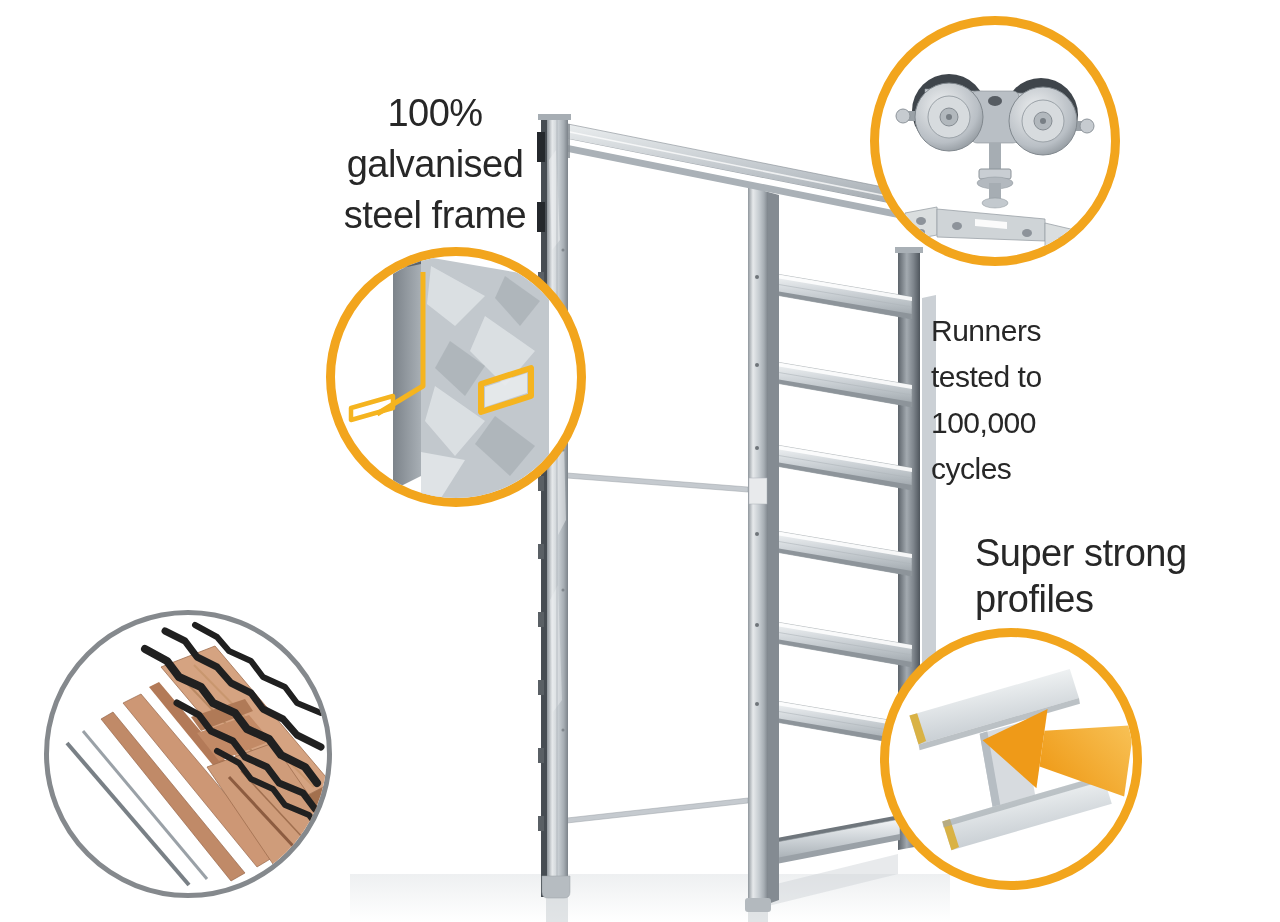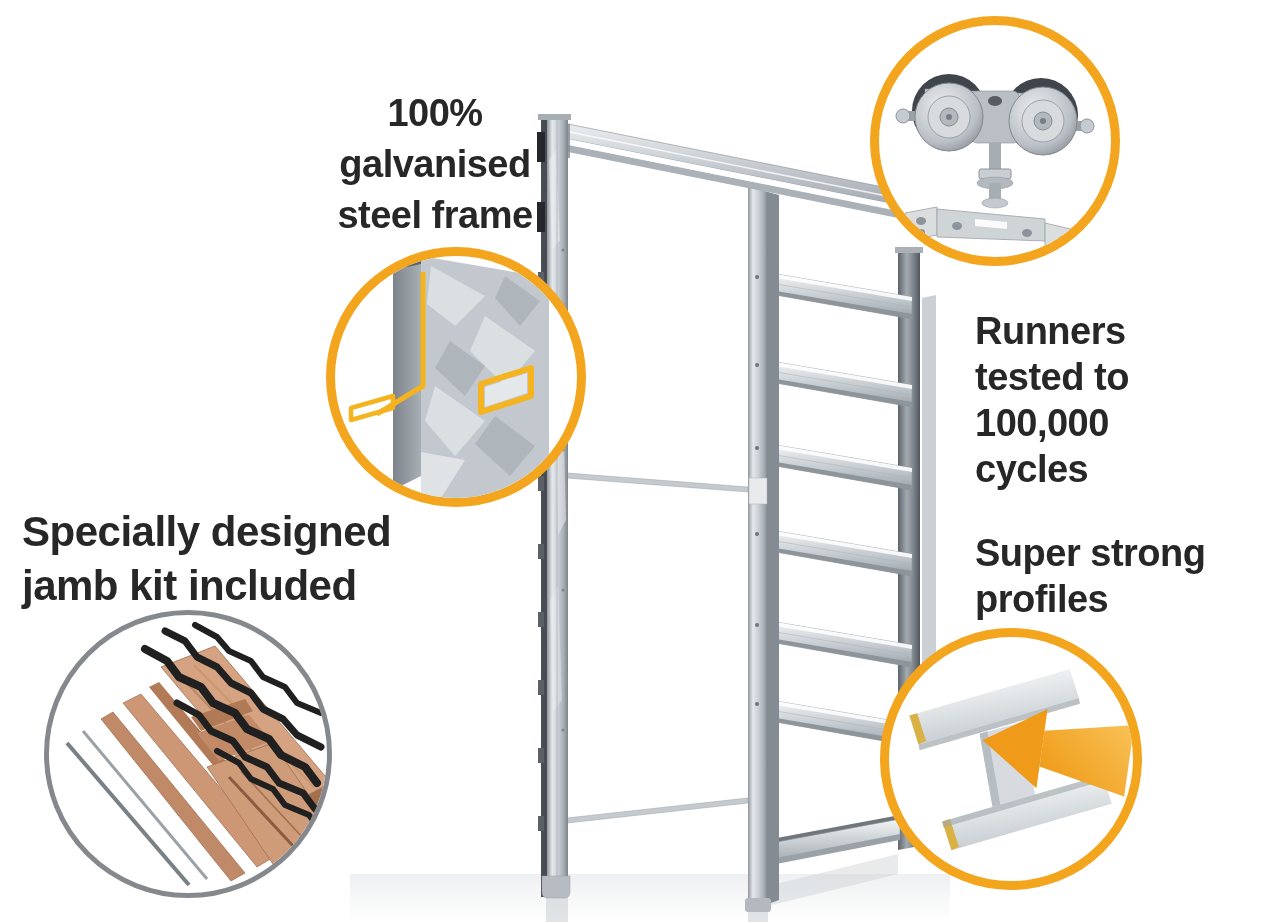--- a/index.html
+++ b/index.html
@@ -1,20 +1,20 @@
 <!DOCTYPE html>
 <html><head>
 <meta charset="utf-8">
 <style>
   html,body{margin:0;padding:0;background:#ffffff;}
   .stage{position:relative;width:1280px;height:922px;background:#ffffff;overflow:hidden;
          font-family:"Liberation Sans",sans-serif;}
-  .label{position:absolute;font-weight:700;color:#272727;white-space:pre-line;letter-spacing:-0.5px;}
+  .label{position:absolute;font-weight:400;color:#272727;white-space:pre-line;letter-spacing:-0.5px;}
   .label-steel{left:300px;top:88px;width:270px;font-size:38px;line-height:51px;text-align:center;}
-  .label-runners{left:975px;top:308px;width:240px;font-size:38px;line-height:46px;text-align:left;}
+  .label-runners{left:931px;top:308px;width:240px;font-size:30px;line-height:46px;text-align:left;}
   .label-profiles{left:975px;top:530px;width:270px;font-size:38px;line-height:46px;text-align:left;}
   .label-jamb{left:22px;top:505px;width:400px;font-size:42px;line-height:54px;text-align:left;}
   .circle{position:absolute;border-radius:50%;background:#ffffff;overflow:hidden;box-sizing:border-box;}
   .circle-orange{border:9px solid #F2A51D;}
   .circle-gray{border:5px solid #85898d;}
   .circle svg{display:block;width:100%;height:100%;}
   .frame-svg{position:absolute;left:0;top:0;}
   .c-steel{left:326px;top:247px;width:260px;height:260px;z-index:4;}
   .c-runner{left:870px;top:16px;width:250px;height:250px;z-index:4;}
   .c-profiles{left:880px;top:628px;width:262px;height:262px;z-index:4;}
@@ -297,16 +297,14 @@
 
   <div class="label label-steel">100%
 galvanised
 steel frame</div>
   <div class="label label-runners">Runners
 tested to
 100,000
 cycles</div>
   <div class="label label-profiles">Super strong
 profiles</div>
-  <div class="label label-jamb">Specially designed
-jamb kit included</div>
 
 </div>
 
 </body></html>

